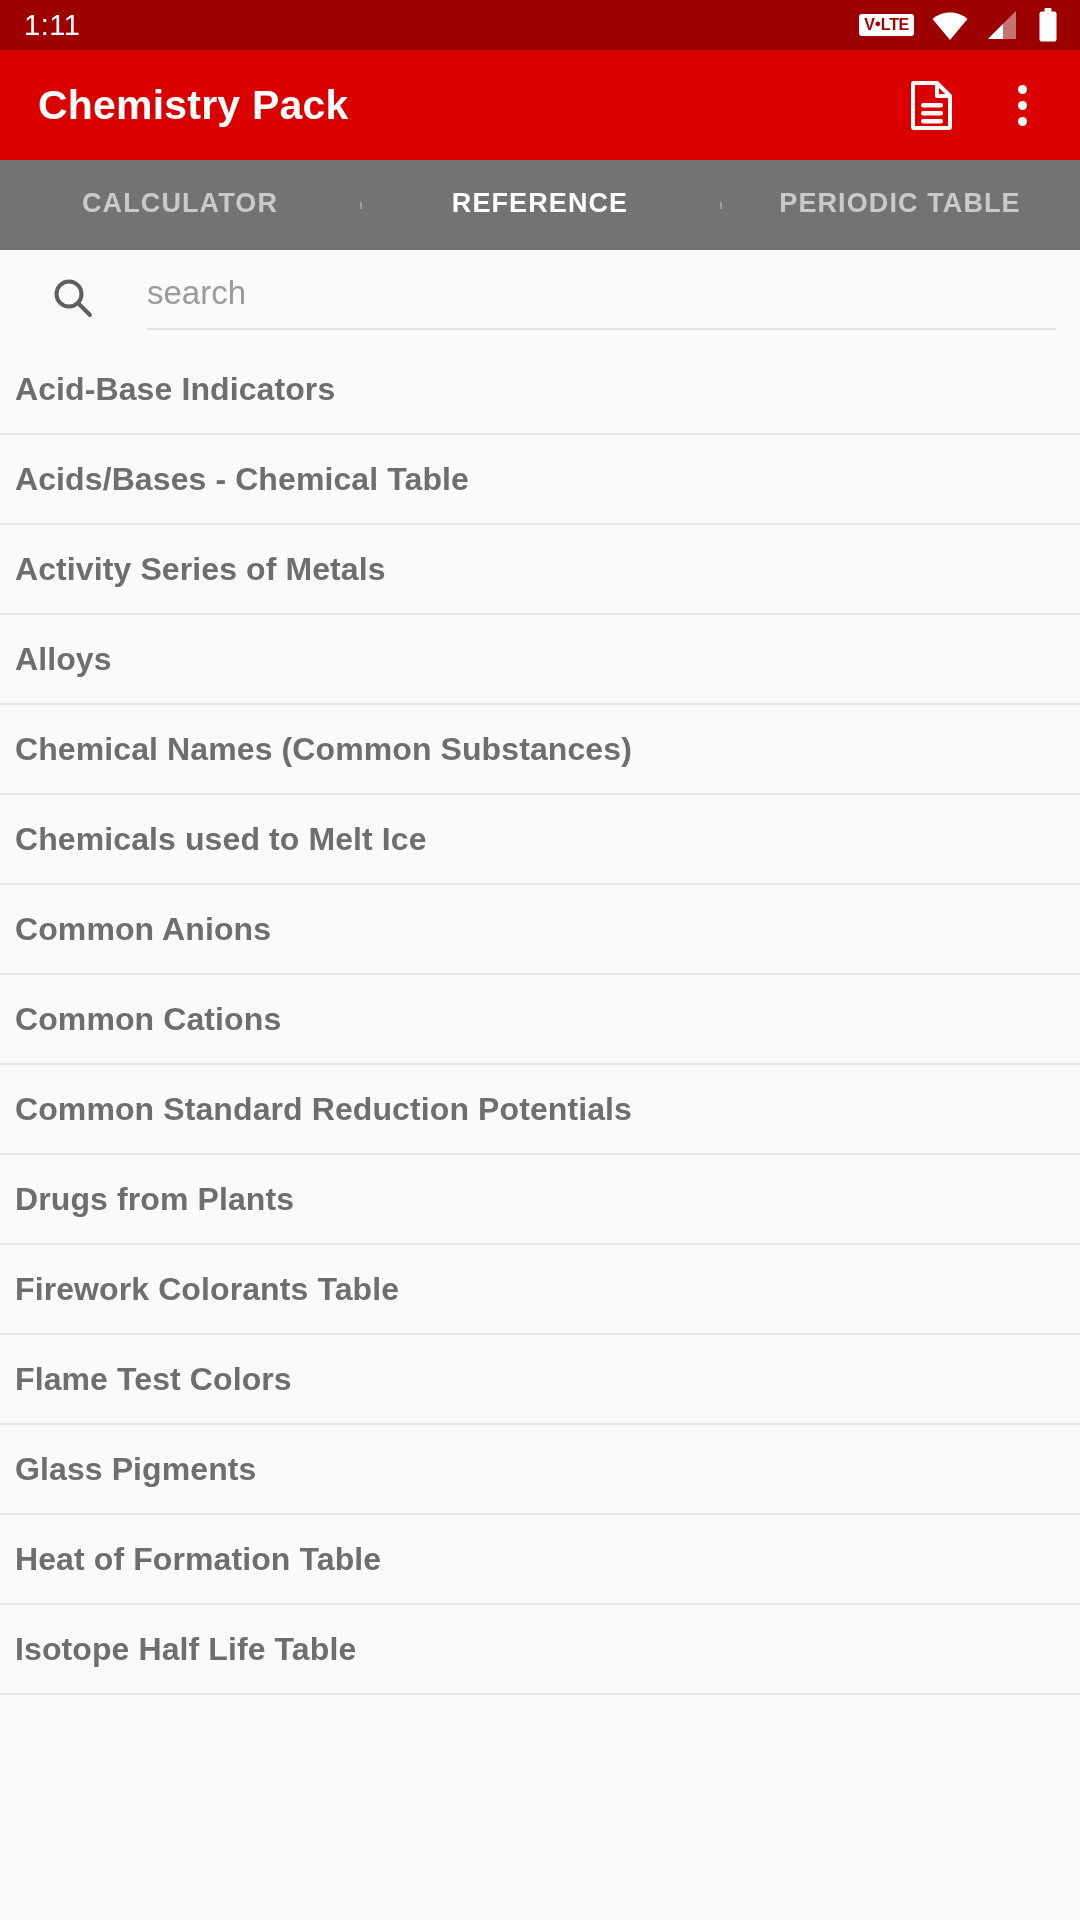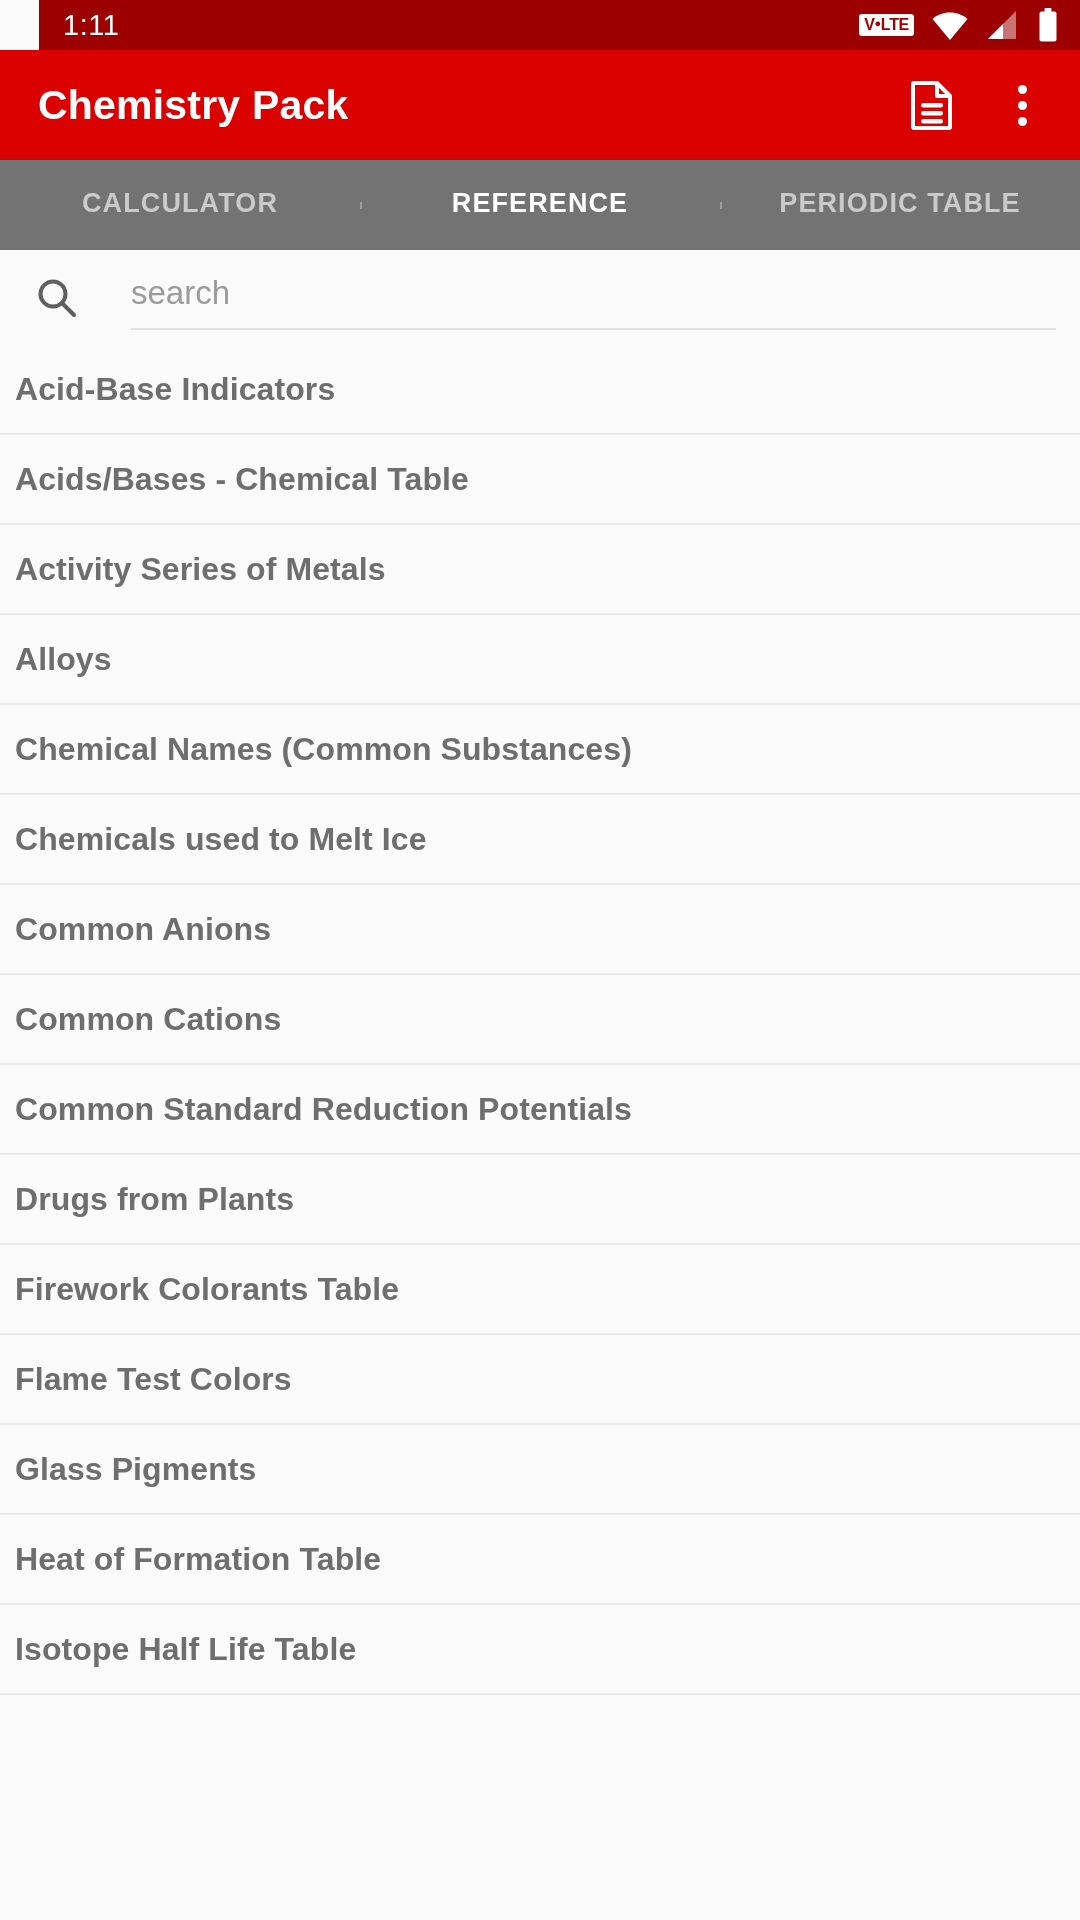--- a/index.html
+++ b/index.html
@@ -11,21 +11,20 @@
   }
   #app { width:1080px; height:1920px; position:relative; display:flex; flex-direction:column; }
 
   
   .status-bar {
     height:50px; flex:0 0 50px;
     background:#9c0000;
     display:flex; align-items:center;
     padding:0 22px 0 24px;
     color:#ffffff;
-    margin-left:39px;
   }
   .status-clock { font-size:29px; font-weight:400; letter-spacing:0.5px; line-height:1; }
   .status-spacer { flex:1 1 auto; }
   .status-icons { display:flex; align-items:center; gap:16px; }
   .volte-badge {
     background:#ffffff; color:#a40000;
     font-size:16px; font-weight:700;
     padding:3px 5px 3px 5px; border-radius:3px;
     line-height:1; letter-spacing:-0.3px;
     display:flex; align-items:center;
@@ -68,21 +67,21 @@
   .tab + .tab::before {
     content:""; position:absolute; left:0; top:14px; bottom:14px;
     width:2px; background:rgba(255,255,255,0.30);
   }
 
   
   .content { flex:1 1 auto; background:#fafafa; overflow:hidden; }
 
   .search-row {
     height:95px; display:flex; align-items:center;
-    padding-left:29px; padding-right:24px;
+    padding-left:45px; padding-right:24px;
   }
   .search-icon-wrap { width:56px; display:flex; align-items:center; justify-content:center; flex:0 0 56px; }
   .search-field {
     flex:1 1 auto; margin-left:46px; height:64px;
     display:flex; align-items:center;
     border-bottom:2px solid #e2e2e2;
   }
   .search-input {
     border:0; outline:0; background:transparent;
     font-family:"Liberation Sans", sans-serif;

